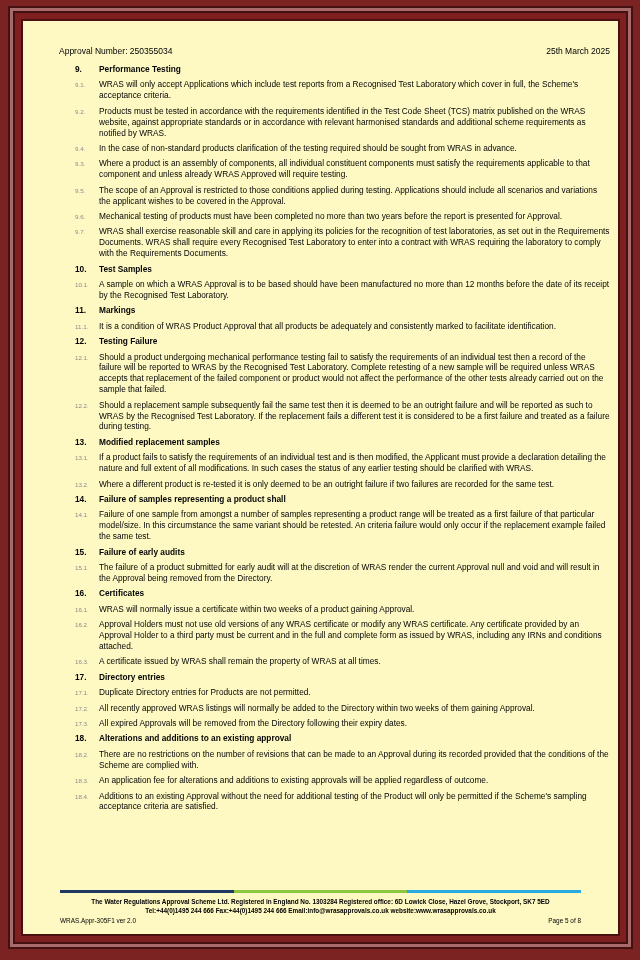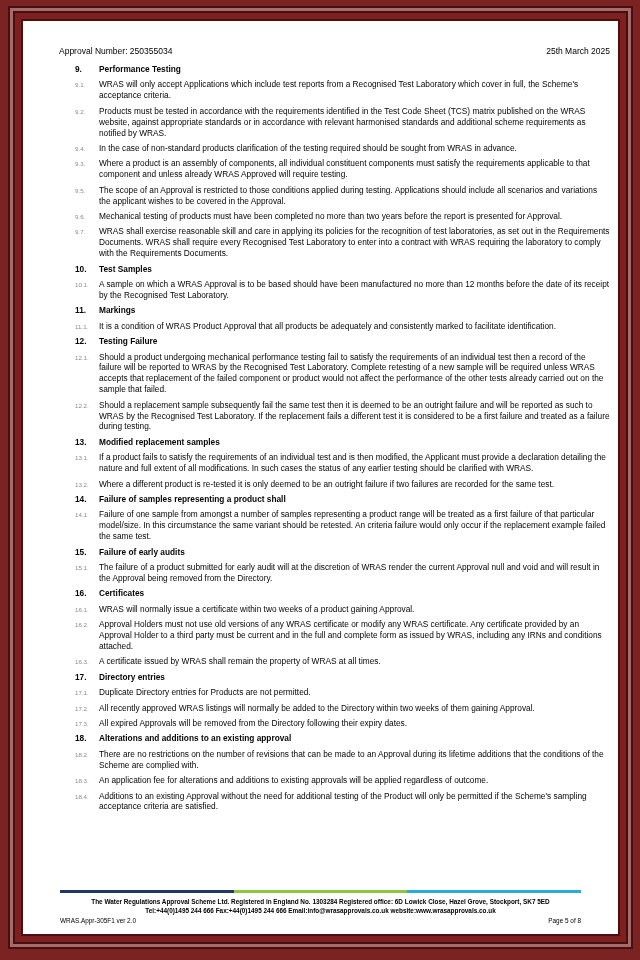--- a/index.html
+++ b/index.html
@@ -10,21 +10,21 @@
     -webkit-font-smoothing:antialiased;
   }
   .frame{
     position:absolute;inset:0;
     background:#7b2323;
     border:2px solid #3a0a0a;
     box-sizing:border-box;
   }
   .page{
     position:absolute;left:21px;top:19px;right:20px;bottom:24px;
-    background:#ffffff;
+    background:#fef9c3;
     box-shadow:
       0 0 0 2px #4a0f0f,
       0 0 0 8px #7f2020,
       0 0 0 10px #451010,
       0 0 0 13px #a86a6a,
       0 0 0 15px #451010,
       0 0 0 40px #7b2323;
   }
   .header{
     display:flex;justify-content:space-between;
@@ -193,21 +193,21 @@
         <div class="row clause">
           <span class="clause-num">17.3.</span>
           <span class="clause-text">All expired Approvals will be removed from the Directory following their expiry dates.</span>
         </div>
         <div class="row heading">
           <span class="sec-num">18.</span>
           <span class="sec-title">Alterations and additions to an existing approval</span>
         </div>
         <div class="row clause">
           <span class="clause-num">18.2.</span>
-          <span class="clause-text">There are no restrictions on the number of revisions that can be made to an Approval during its lifetime additions that the conditions of the Scheme are complied with.</span>
+          <span class="clause-text">There are no restrictions on the number of revisions that can be made to an Approval during its recorded provided that the conditions of the Scheme are complied with.</span>
         </div>
         <div class="row clause">
           <span class="clause-num">18.3.</span>
           <span class="clause-text">An application fee for alterations and additions to existing approvals will be applied regardless of outcome.</span>
         </div>
         <div class="row clause">
           <span class="clause-num">18.4.</span>
           <span class="clause-text">Additions to an existing Approval without the need for additional testing of the Product will only be permitted if the Scheme's sampling acceptance criteria are satisfied.</span>
         </div>
       </div>

